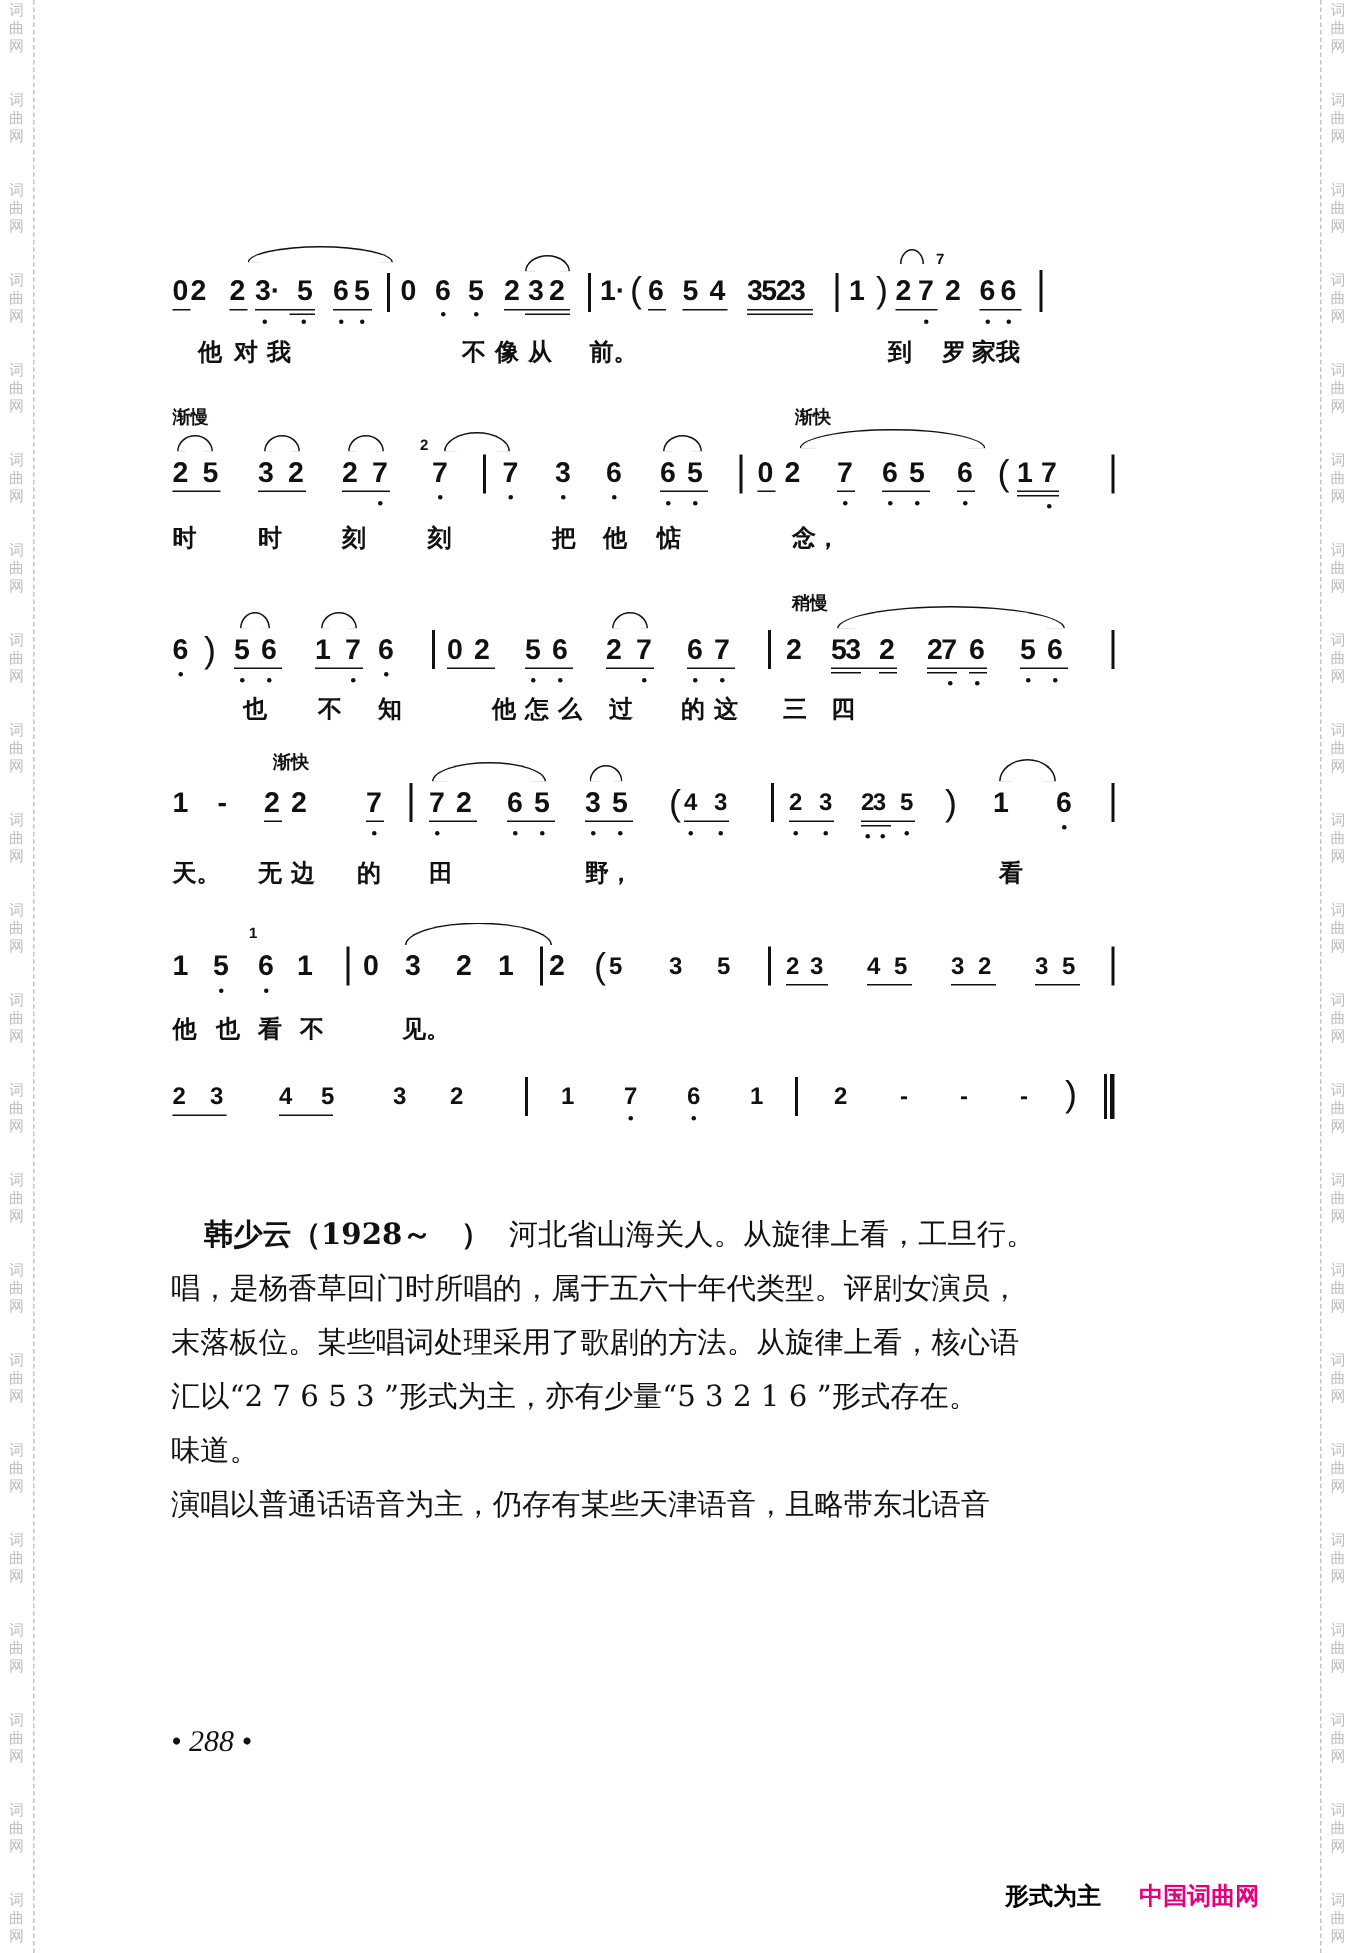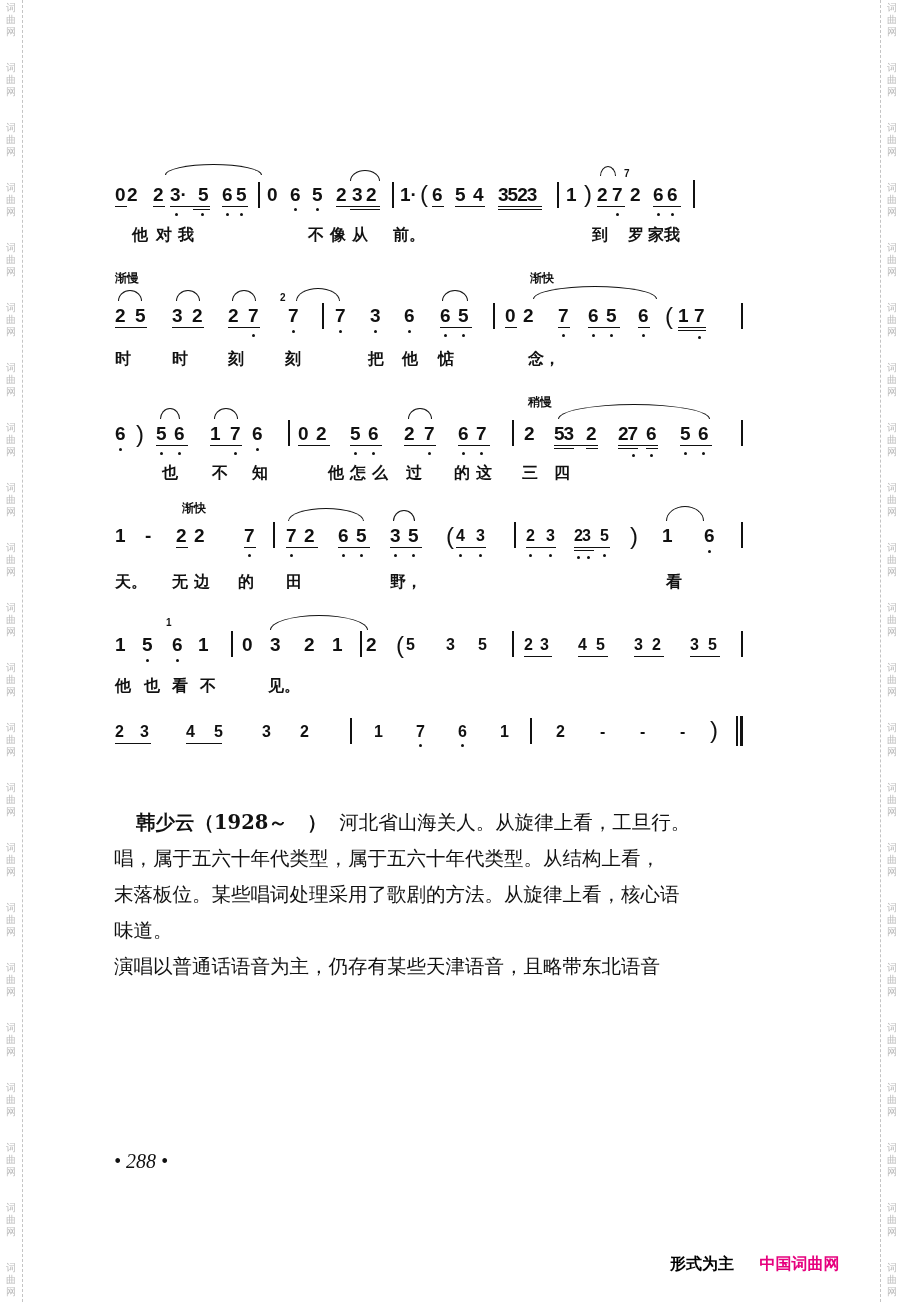--- a/index.html
+++ b/index.html
@@ -604,22 +604,23 @@
     <div class="note" style="left:530px;top:16px;font-size:16px">-</div>
     <div class="note" style="left:570px;top:16px;font-size:16px">-</div>
     <div class="paren" style="left:600px;top:12px">)</div>
     <div class="bar" style="left:626px;top:10px;height:30px;width:1.5px"></div>
     <div class="bar" style="left:630px;top:10px;height:30px;width:3px"></div>
   </div>
 </div>
 
 <div class="prose">
   <p style="padding-left:22px"><span class="name">韩少云（1928～　）</span>&nbsp;&nbsp;<span>河北省山海关人。从旋律上看，工旦行。</span></p>
-  <p>唱，属于五六十年代类型，属于五六十年代类型。从结构上看，</p>
+  <p>唱，是杨香草回门时所唱的，属于五六十年代类型。评剧女演员，</p>
   <p>末落板位。某些唱词处理采用了歌剧的方法。从旋律上看，核心语</p>
+  <p>汇以“2 7 6 5 3 ”形式为主，亦有少量“5 3 2 1 6 ”形式存在。</p>
   <p>味道。</p>
   <p>演唱以普通话语音为主，仍存有某些天津语音，且略带东北语音</p>
 </div>
 
 <div class="pagenum">• 288 •</div>
 
 <div class="credit">
   <span class="src">形式为主</span>
   <span class="site">中国词曲网</span>
 </div>

